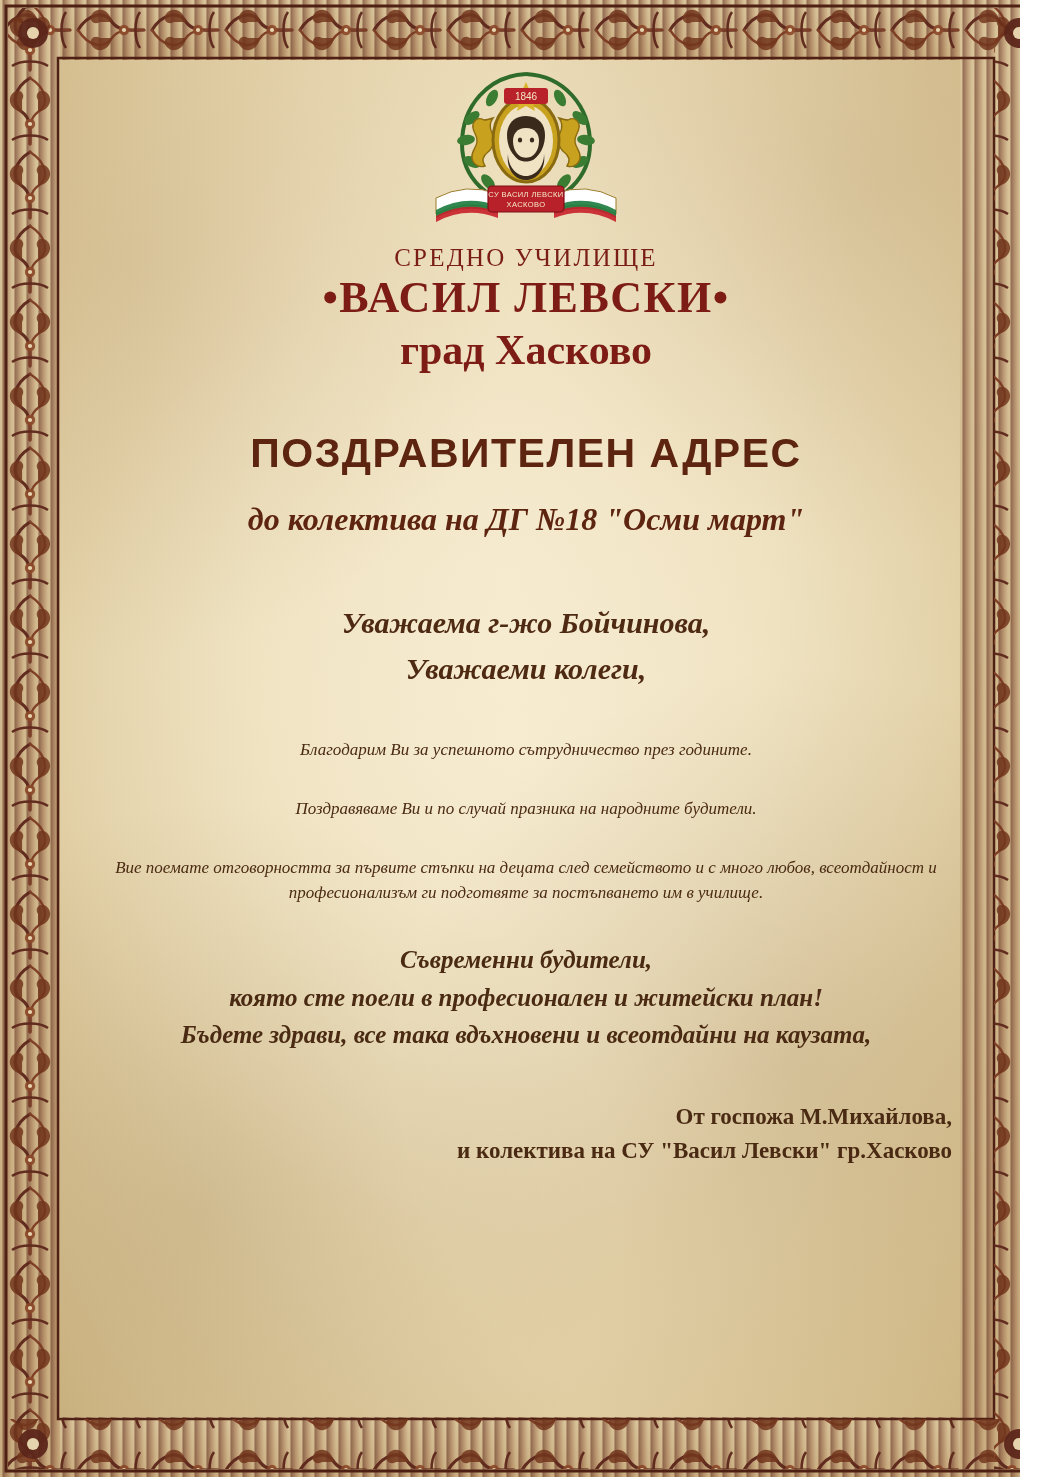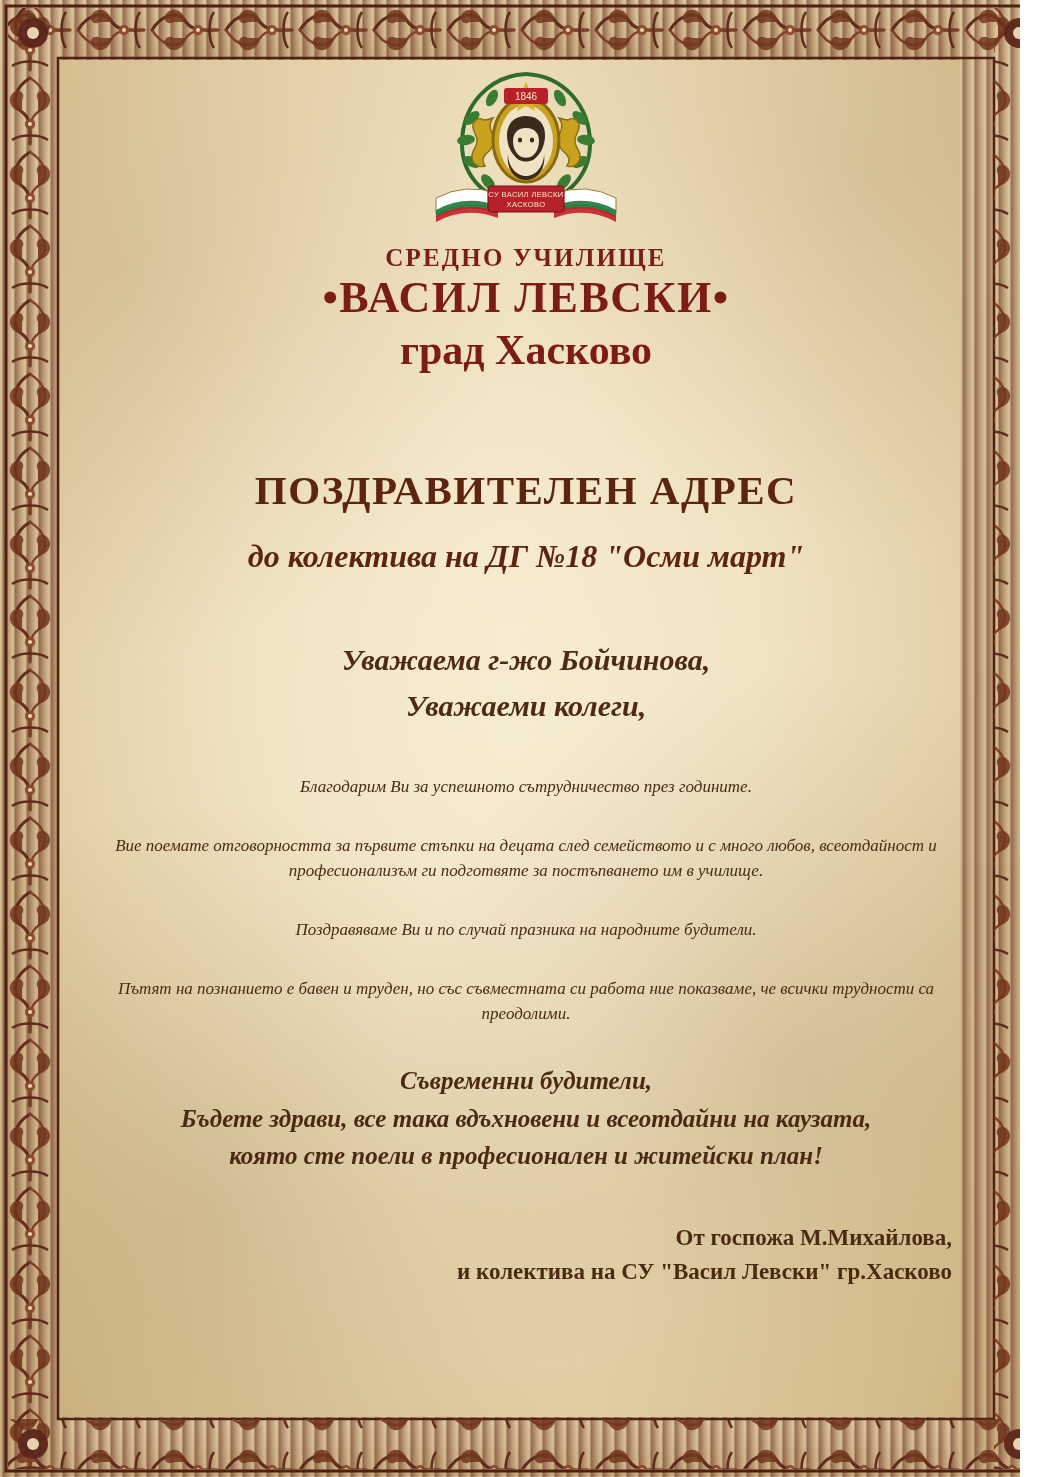--- a/index.html
+++ b/index.html
@@ -75,21 +75,21 @@
   .crest {
     margin: 18px auto 0;
     width: 260px;
     height: 170px;
     position: relative;
   }
 
   .school-kicker {
     margin-top: 16px;
     font-family: "Liberation Serif", serif;
-    font-weight: 700;
+    font-weight: 400;
     font-size: 25px;
     letter-spacing: 2.2px;
     color: #7a1d17;
   }
   .school-name {
     margin-top: 2px;
     font-family: "Liberation Serif", serif;
     font-weight: 700;
     font-size: 44px;
     letter-spacing: 1.5px;
@@ -98,22 +98,22 @@
   }
   .school-city {
     margin-top: 4px;
     font-family: "Liberation Serif", serif;
     font-weight: 700;
     font-size: 42px;
     color: #7d1c15;
   }
 
   .doc-title {
-    margin-top: 92px;
-    font-family: Liberation Serif, serif;
+    margin-top: 56px;
+    font-family: Liberation Sans, sans-serif;
     font-weight: 700;
     font-size: 41px;
     letter-spacing: 1.5px;
     color: #5d2410;
   }
   .doc-subtitle {
     margin-top: 24px;
     font-family: "Liberation Serif", serif;
     font-style: italic;
     font-weight: 700;
@@ -292,28 +292,27 @@
 
     <div class="doc-title">ПОЗДРАВИТЕЛЕН АДРЕС</div>
     <div class="doc-subtitle">до колектива на ДГ №18 "Осми март"</div>
 
     <div class="salutation">
       <div>Уважаема г-жо Бойчинова,</div>
       <div>Уважаеми колеги,</div>
     </div>
 
     <div class="body-block">Благодарим Ви за успешното сътрудничество през годините.</div>
+    <div class="body-block">Поздравяваме Ви и по случай празника на народните будители.</div>
     <div class="body-block">Вие поемате отговорността за първите стъпки на децата след семейството и с много любов, всеотдайност и професионализъм ги подготвяте за постъпването им в училище.</div>
-    <div class="body-block">Поздравяваме Ви и по случай празника на народните будители.</div>
-    <div class="body-block">Пътят на познанието е бавен и труден, но със съвместната си работа ние показваме, че всички трудности са преодолими.</div>
 
     <div class="closing-block">
       <div>Съвременни будители,</div>
+      <div>която сте поели в професионален и житейски план!</div>
       <div>Бъдете здрави, все така вдъхновени и всеотдайни на каузата,</div>
-      <div>която сте поели в професионален и житейски план!</div>
     </div>
 
     <div class="signature">
       <div>От госпожа М.Михайлова,</div>
       <div>и колектива на СУ "Васил Левски" гр.Хасково</div>
     </div>
 
   </div>
 </div>
 

